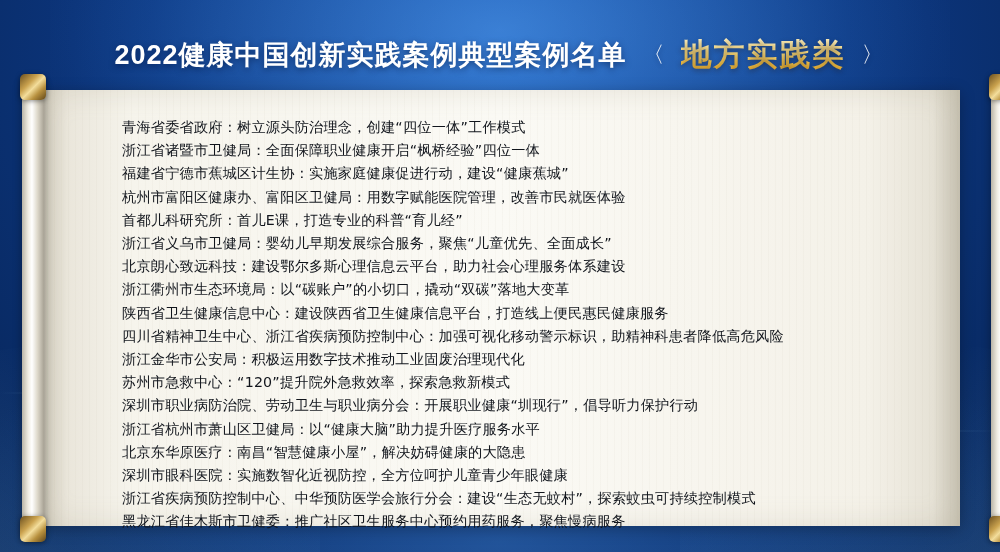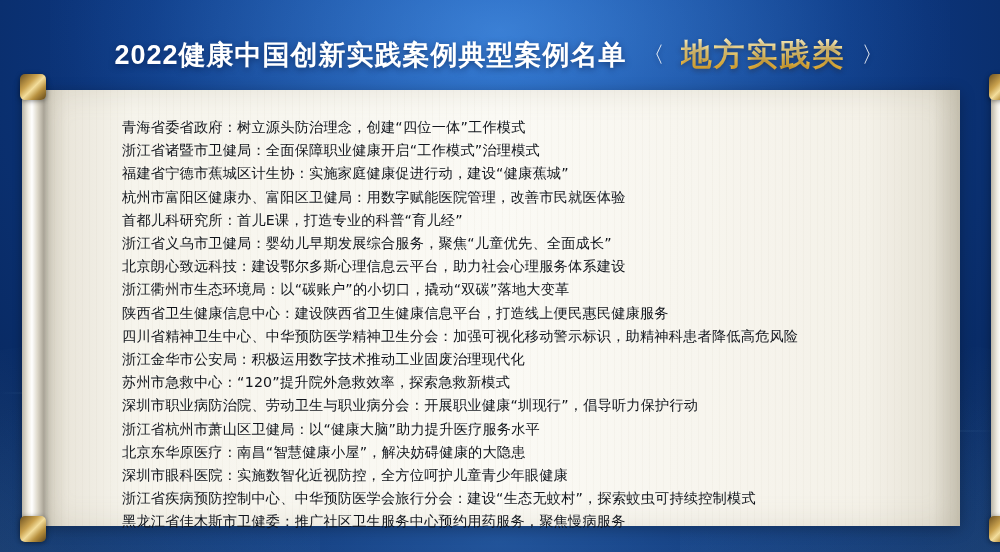--- a/index.html
+++ b/index.html
@@ -204,29 +204,29 @@
     <div class="nav-arrow">〈</div>
     <div id="category-title">地方实践类</div>
     <div class="nav-arrow">〉</div>
   </div>
 
   <div id="scroll-wrap">
 
     <div id="paper">
       <div id="list">
           <div class="list-item">青海省委省政府：树立源头防治理念，创建“四位一体”工作模式</div>
-          <div class="list-item">浙江省诸暨市卫健局：全面保障职业健康开启“工作模式”治理模式</div>
+          <div class="list-item">浙江省诸暨市卫健局：全面保障职业健康开启“枫桥经验”四位一体</div>
           <div class="list-item">福建省宁德市蕉城区计生协：实施家庭健康促进行动，建设“健康蕉城”</div>
           <div class="list-item">杭州市富阳区健康办、富阳区卫健局：用数字赋能医院管理，改善市民就医体验</div>
           <div class="list-item">首都儿科研究所：首儿E课，打造专业的科普“育儿经”</div>
           <div class="list-item">浙江省义乌市卫健局：婴幼儿早期发展综合服务，聚焦“儿童优先、全面成长”</div>
           <div class="list-item">北京朗心致远科技：建设鄂尔多斯心理信息云平台，助力社会心理服务体系建设</div>
           <div class="list-item">浙江衢州市生态环境局：以“碳账户”的小切口，撬动“双碳”落地大变革</div>
           <div class="list-item">陕西省卫生健康信息中心：建设陕西省卫生健康信息平台，打造线上便民惠民健康服务</div>
-          <div class="list-item">四川省精神卫生中心、中华预防医学精神卫生分会：加强可视化移动警示标识，助精神科患者降低高危风险</div>
+          <div class="list-item">四川省精神卫生中心、浙江省疾病预防控制中心：加强可视化移动警示标识，助精神科患者降低高危风险</div>
           <div class="list-item">浙江金华市公安局：积极运用数字技术推动工业固废治理现代化</div>
           <div class="list-item">苏州市急救中心：“120”提升院外急救效率，探索急救新模式</div>
           <div class="list-item">深圳市职业病防治院、劳动卫生与职业病分会：开展职业健康“圳现行”，倡导听力保护行动</div>
           <div class="list-item">浙江省杭州市萧山区卫健局：以“健康大脑”助力提升医疗服务水平</div>
           <div class="list-item">北京东华原医疗：南昌“智慧健康小屋”，解决妨碍健康的大隐患</div>
           <div class="list-item">深圳市眼科医院：实施数智化近视防控，全方位呵护儿童青少年眼健康</div>
           <div class="list-item">浙江省疾病预防控制中心、中华预防医学会旅行分会：建设“生态无蚊村”，探索蚊虫可持续控制模式</div>
           <div class="list-item">黑龙江省佳木斯市卫健委：推广社区卫生服务中心预约用药服务，聚焦慢病服务</div>
         </div>
     </div>

